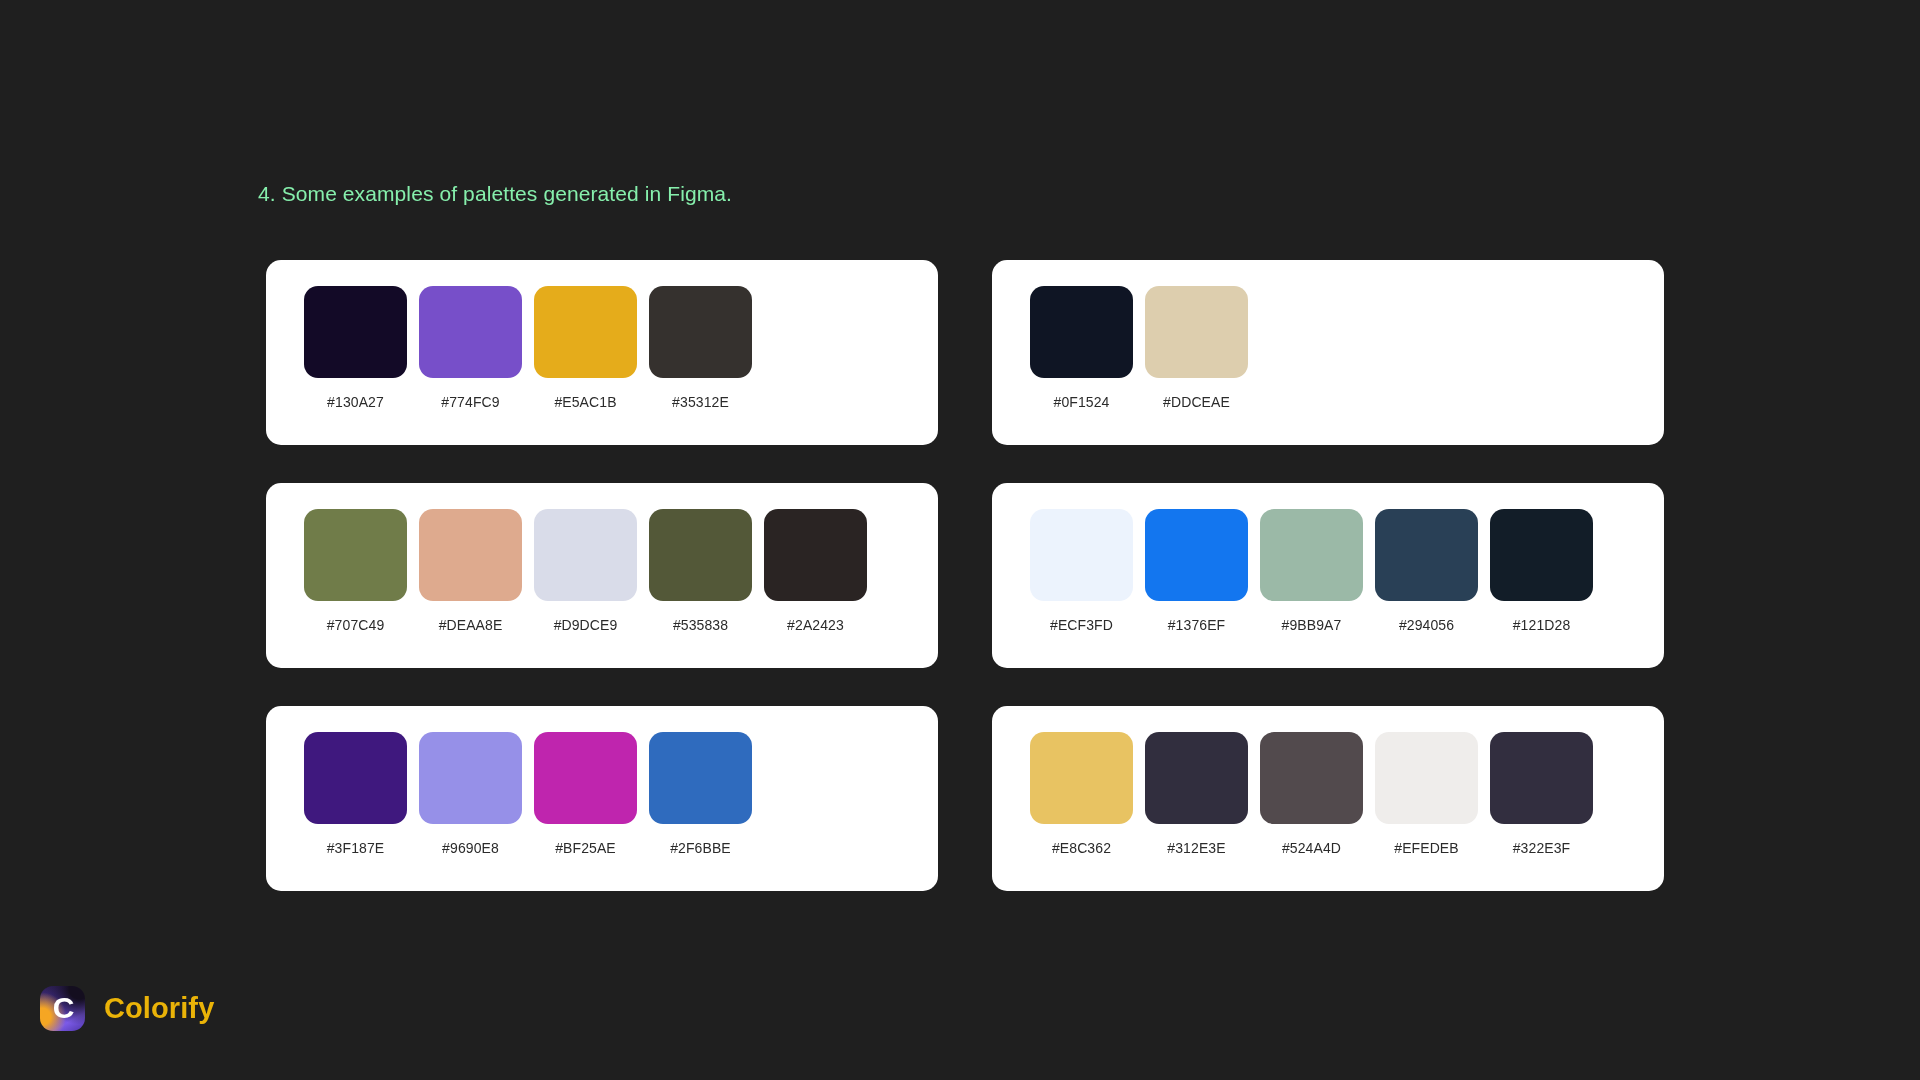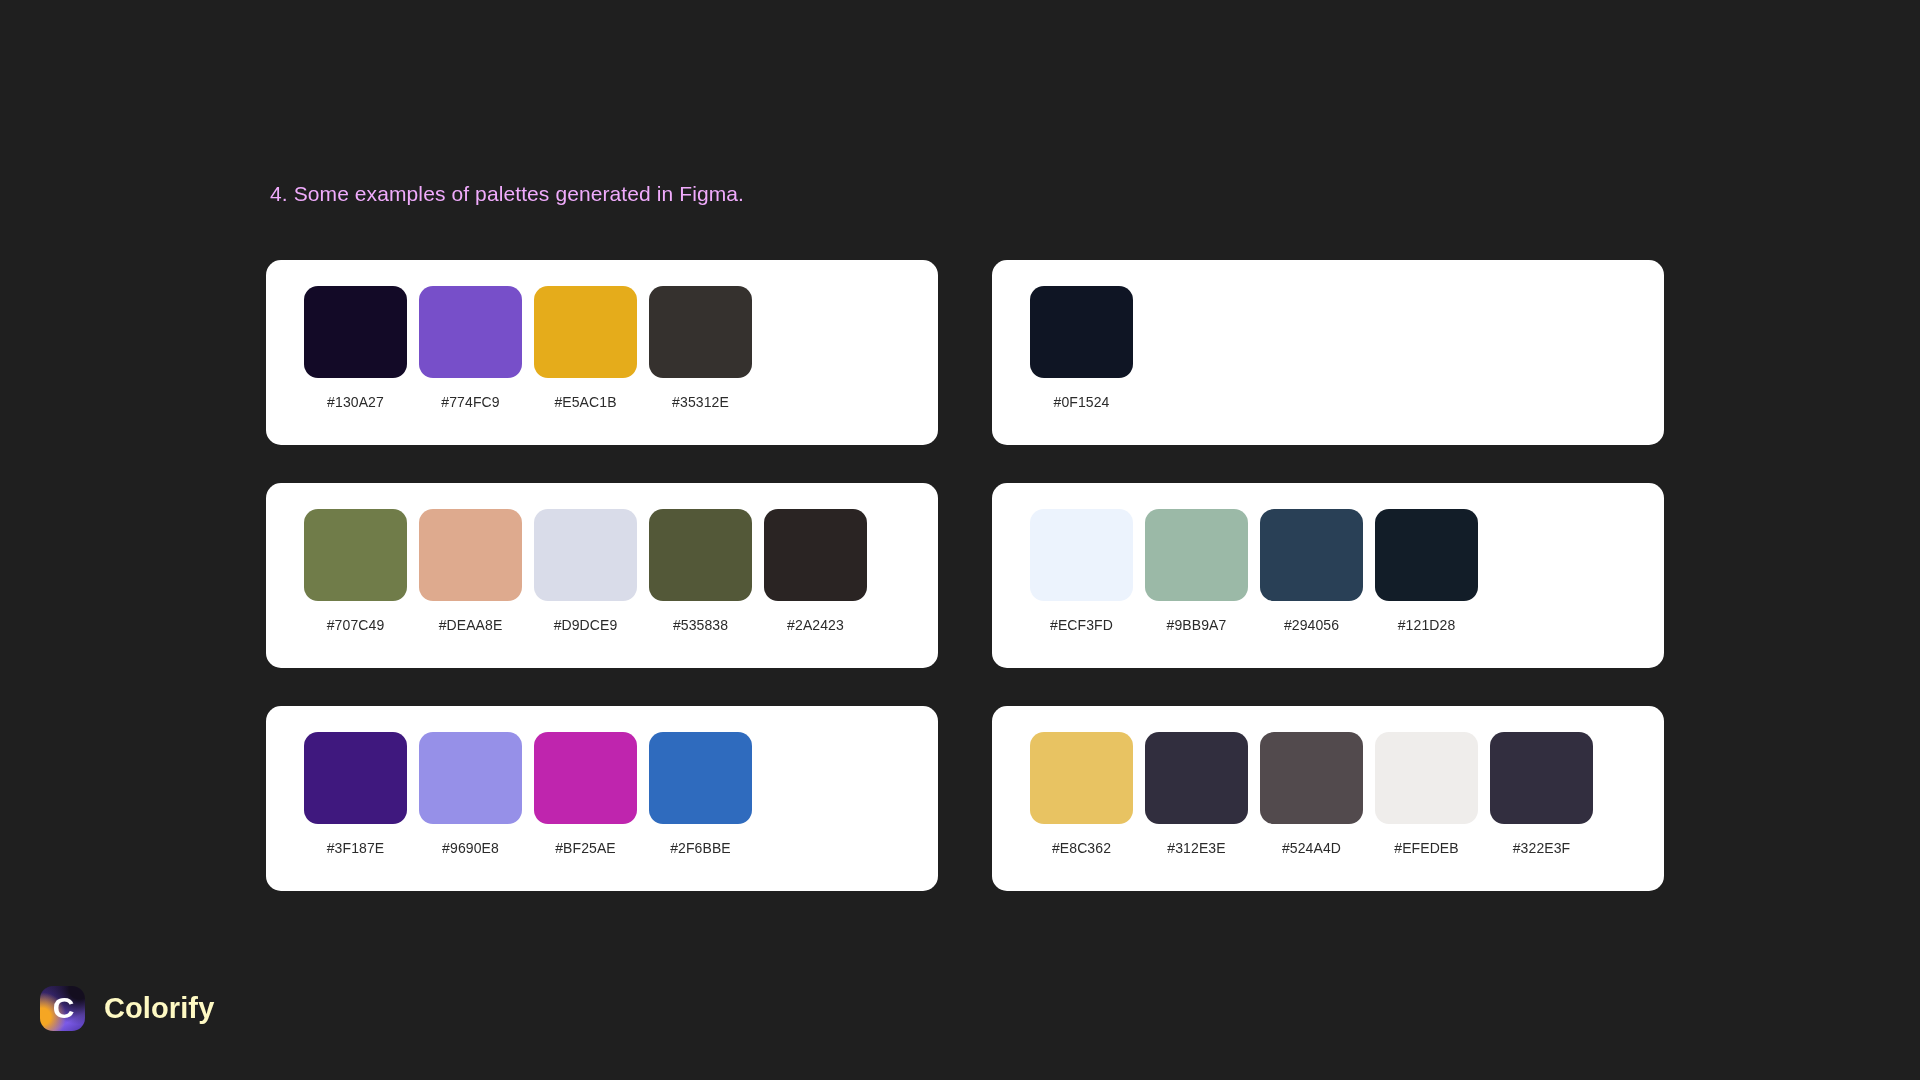--- a/index.html
+++ b/index.html
@@ -13,25 +13,25 @@
 
   body {
     background:#1F1F1F;
     font-family:"Liberation Sans", sans-serif;
     position:relative;
   }
 
   
   #heading {
     position:absolute;
-    left:270px;
+    left:258px;
     top:182px;
     font-size:21px;
     font-weight:400;
-    color:#f0abfc;
+    color:#86efac;
     letter-spacing:0.1px;
     white-space:nowrap;
   }
 
   
   #palette-grid {
     position:absolute;
     left:266px;
     top:260px;
     width:1398px;
@@ -112,21 +112,21 @@
     color:#FFFFFF;
     line-height:1;
     letter-spacing:0;
     margin-left:2px;
     margin-top:-1px;
   }
 
   #brand-name {
     font-size:29px;
     font-weight:700;
-    color:#fef9c3;
+    color:#eab308;
     letter-spacing:0.1px;
     line-height:1;
   }
 </style>
 </head>
 <body style="background: rgb(31, 31, 31);">
 
 <div id="heading">4. Some examples of palettes generated in Figma.</div>
 
 <div id="palette-grid">
@@ -149,20 +149,24 @@
           <div class="swatch-label">#35312E</div>
         </div>
       </div>
     </div>
     <div class="palette-card">
       <div class="swatch-row">
         <div class="swatch-item">
           <div class="swatch-chip" style="background: rgb(15, 21, 36);"></div>
           <div class="swatch-label">#0F1524</div>
         </div>
+        <div class="swatch-item">
+          <div class="swatch-chip" style="background: rgb(221, 206, 174);"></div>
+          <div class="swatch-label">#DDCEAE</div>
+        </div>
       </div>
     </div>
     <div class="palette-card">
       <div class="swatch-row">
         <div class="swatch-item">
           <div class="swatch-chip" style="background: rgb(112, 124, 73);"></div>
           <div class="swatch-label">#707C49</div>
         </div>
         <div class="swatch-item">
           <div class="swatch-chip" style="background: rgb(222, 170, 142);"></div>
@@ -180,20 +184,24 @@
           <div class="swatch-chip" style="background: rgb(42, 36, 35);"></div>
           <div class="swatch-label">#2A2423</div>
         </div>
       </div>
     </div>
     <div class="palette-card">
       <div class="swatch-row">
         <div class="swatch-item">
           <div class="swatch-chip" style="background: rgb(236, 243, 253);"></div>
           <div class="swatch-label">#ECF3FD</div>
+        </div>
+        <div class="swatch-item">
+          <div class="swatch-chip" style="background: rgb(19, 118, 239);"></div>
+          <div class="swatch-label">#1376EF</div>
         </div>
         <div class="swatch-item">
           <div class="swatch-chip" style="background: rgb(155, 185, 167);"></div>
           <div class="swatch-label">#9BB9A7</div>
         </div>
         <div class="swatch-item">
           <div class="swatch-chip" style="background: rgb(41, 64, 86);"></div>
           <div class="swatch-label">#294056</div>
         </div>
         <div class="swatch-item">

